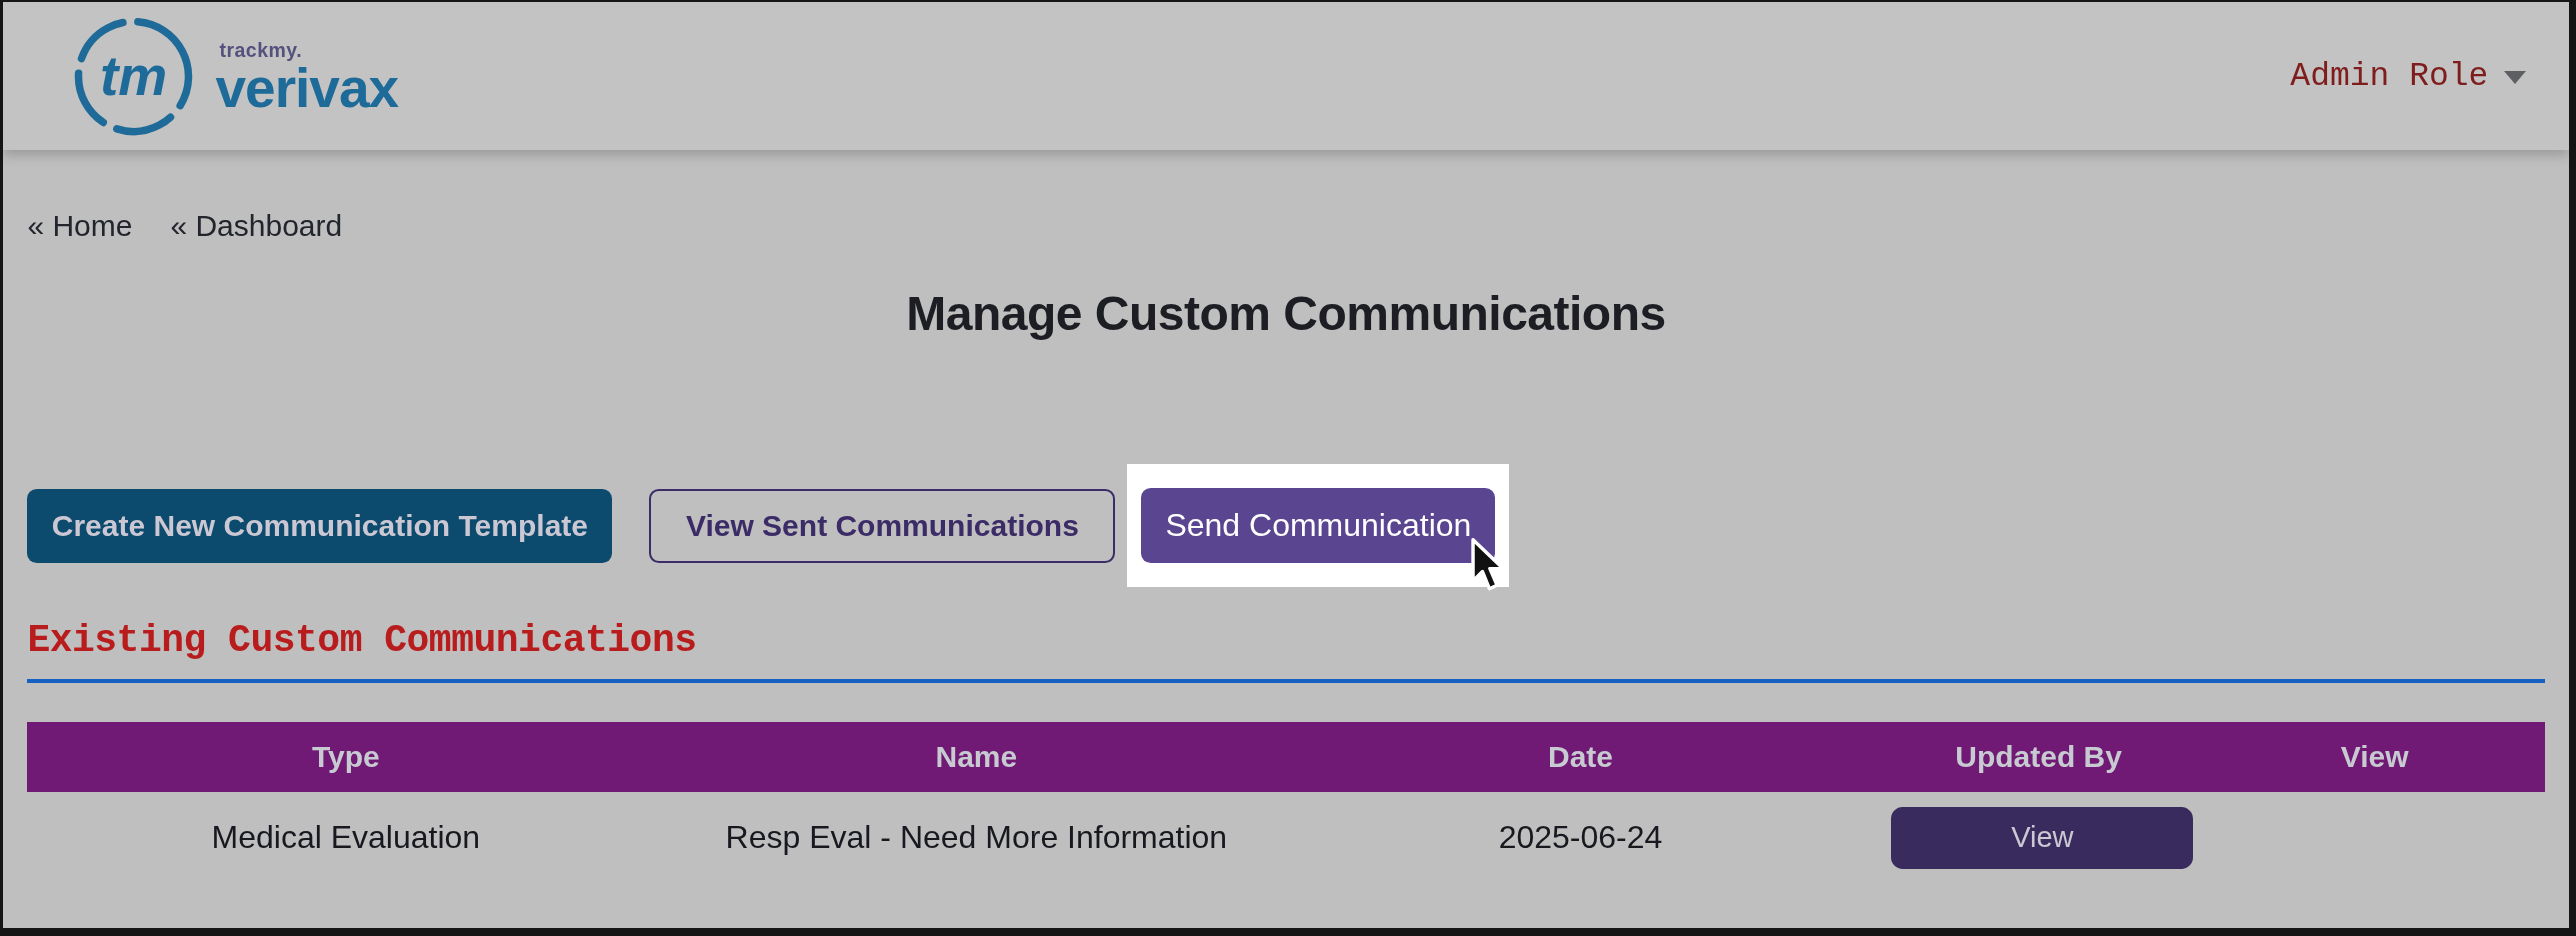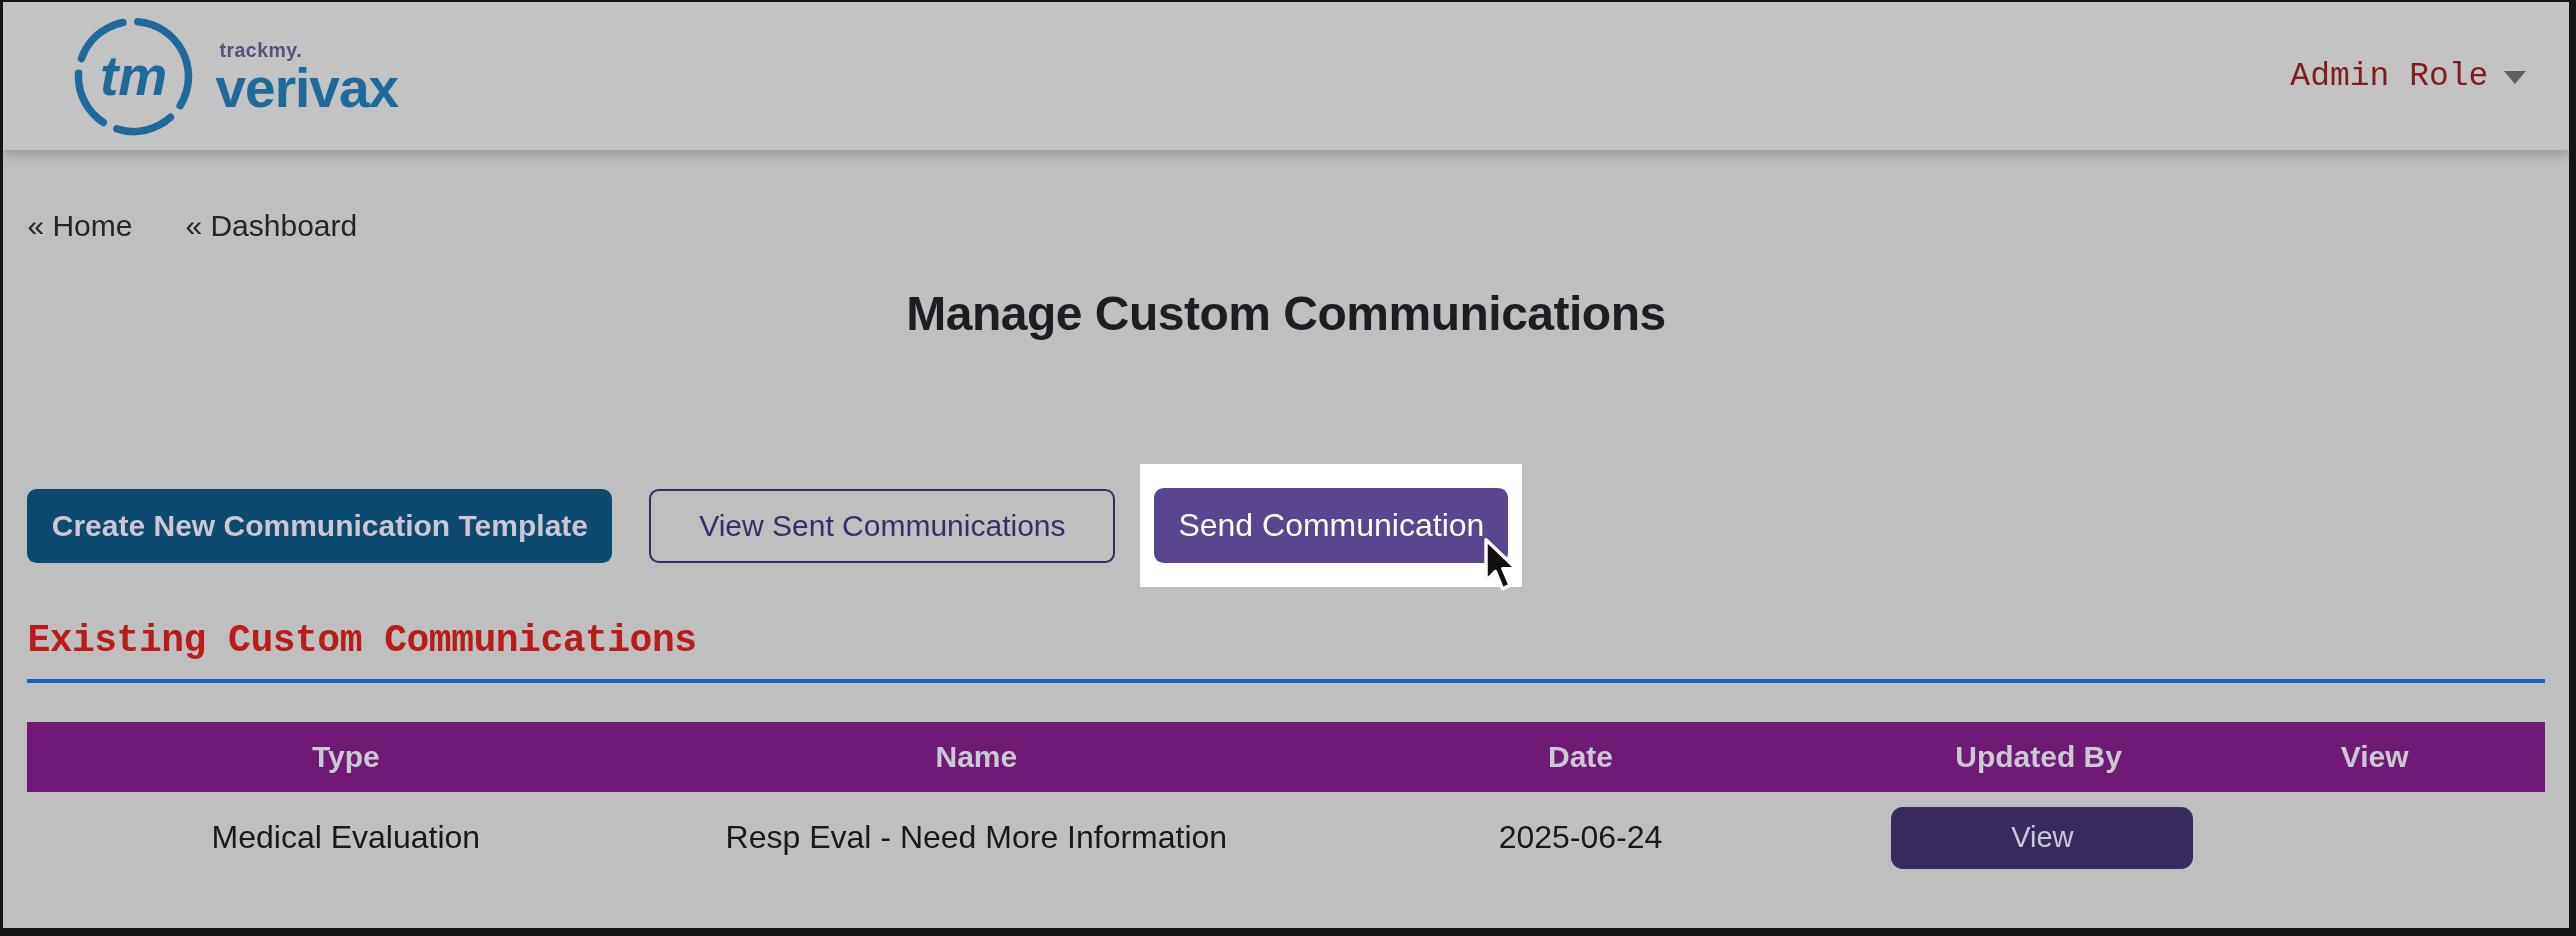--- a/index.html
+++ b/index.html
@@ -23,30 +23,30 @@
   }
   .logo{display:flex;align-items:center;gap:19.5px;}
   .logo-text{display:flex;flex-direction:column;margin-top:1px;}
   .logo-top{font-size:19.5px;color:#54517e;font-weight:600;letter-spacing:0.5px;margin-left:3.9px;}
   .logo-name{font-size:55px;font-weight:700;color:#1e6b99;line-height:0.95;letter-spacing:-1px;}
   .role{margin-left:auto;display:flex;align-items:center;gap:15.6px;cursor:pointer;}
   .role-label{font-size:33px;color:#7f1d1d;font-family:Liberation Mono, monospace;}
   .caret{width:0;height:0;border-left:11.7px solid transparent;border-right:11.7px solid transparent;border-top:13.7px solid #5e5f62;margin-top:3.9px;}
   
   .main{padding:0 24.4px;position:relative;z-index:1;}
-  .breadcrumbs{margin-top:59px;display:flex;gap:53px;}
+  .breadcrumbs{margin-top:59px;display:flex;gap:38px;}
   .crumb{font-size:30px;color:#22252b;font-weight:500;cursor:pointer;}
   .page-title{margin-top:43px;text-align:center;font-size:48px;font-weight:700;color:#1c1e24;letter-spacing:-0.5px;}
   
   .actions{margin-top:123px;display:flex;align-items:center;height:123px;}
   .btn{border-radius:9.8px;display:flex;align-items:center;justify-content:center;cursor:pointer;box-sizing:border-box;}
   .btn-filled-dim{width:585px;height:74px;background:#0c4a6e;color:#cbc8d4;font-size:30px;font-weight:700;}
-  .btn-outline{width:466px;height:74px;margin-left:37px;background:transparent;border:2.9px solid #3b2b66;color:#3b2b66;font-size:30px;font-weight:400;}
+  .btn-outline{width:466px;height:74px;margin-left:37px;background:transparent;border:2.9px solid #3b2b66;color:#3b2b66;font-size:30px;font-weight:700;}
   .spotlight{
-    margin-left:25px;width:382px;height:123px;background:#ffffff;
+    margin-left:12px;width:382px;height:123px;background:#ffffff;
     display:flex;align-items:center;justify-content:center;position:relative;
   }
   .btn-bright{width:354px;height:75px;background:#5a4590;color:#ffffff;font-size:32px;font-weight:500;}
   .cursor{position:absolute;left:340px;top:74px;width:43px;height:55px;pointer-events:none;}
   
   .section-heading{margin-top:32px;font-size:38px;font-weight:700;color:#b91c1c;letter-spacing:-0.5px;font-family:Liberation Mono, monospace;}
   .rule{margin-top:16.6px;height:4.9px;background:#1560c0;}
   
   .table{margin-top:39px;width:100%;}
   .thead{display:flex;align-items:center;height:70px;background:#701a75;}

